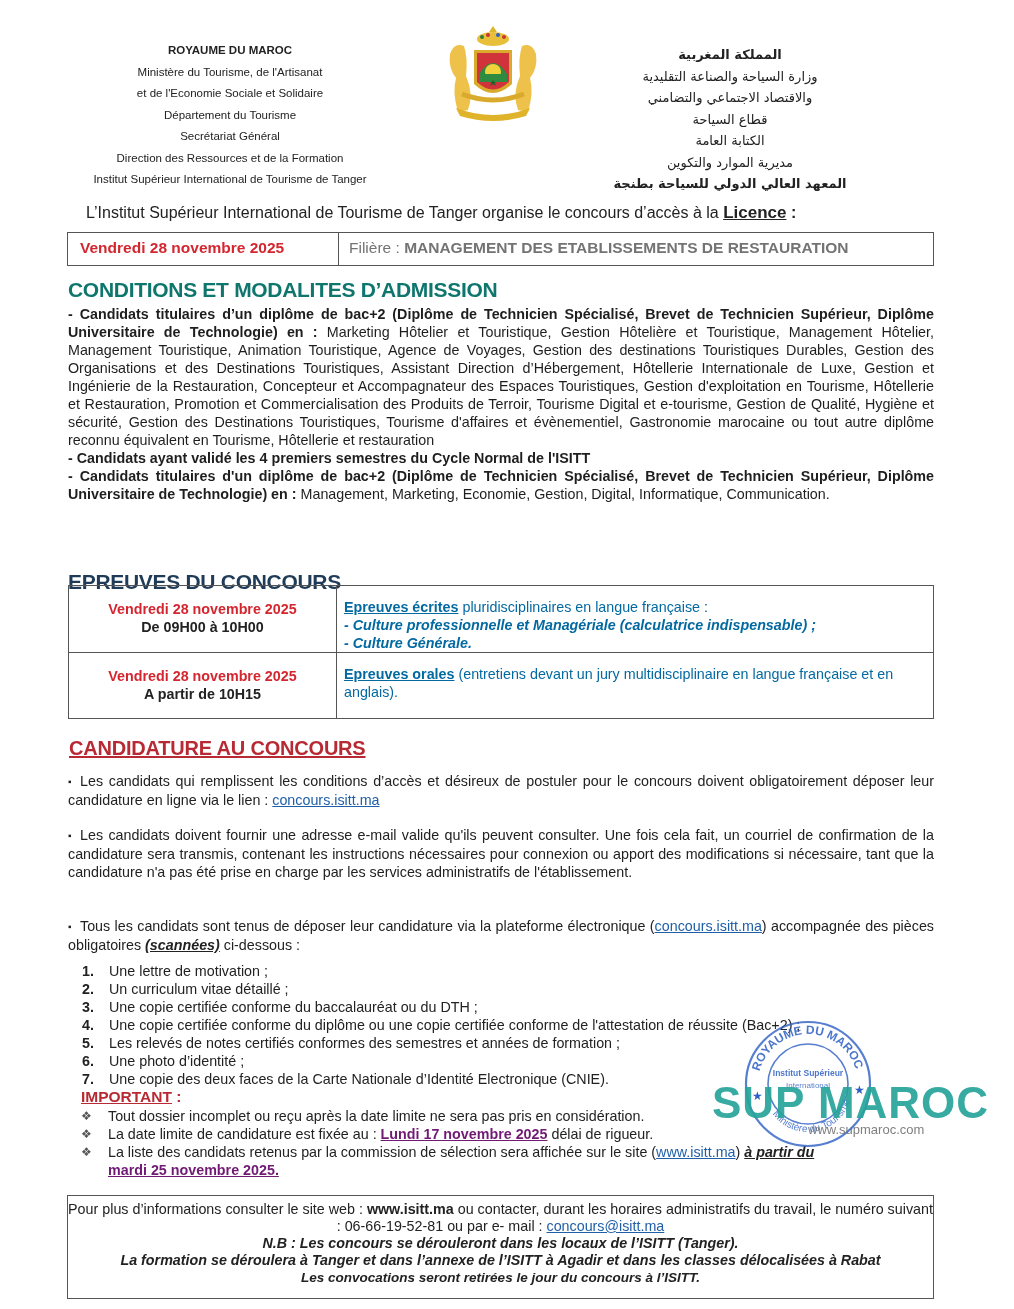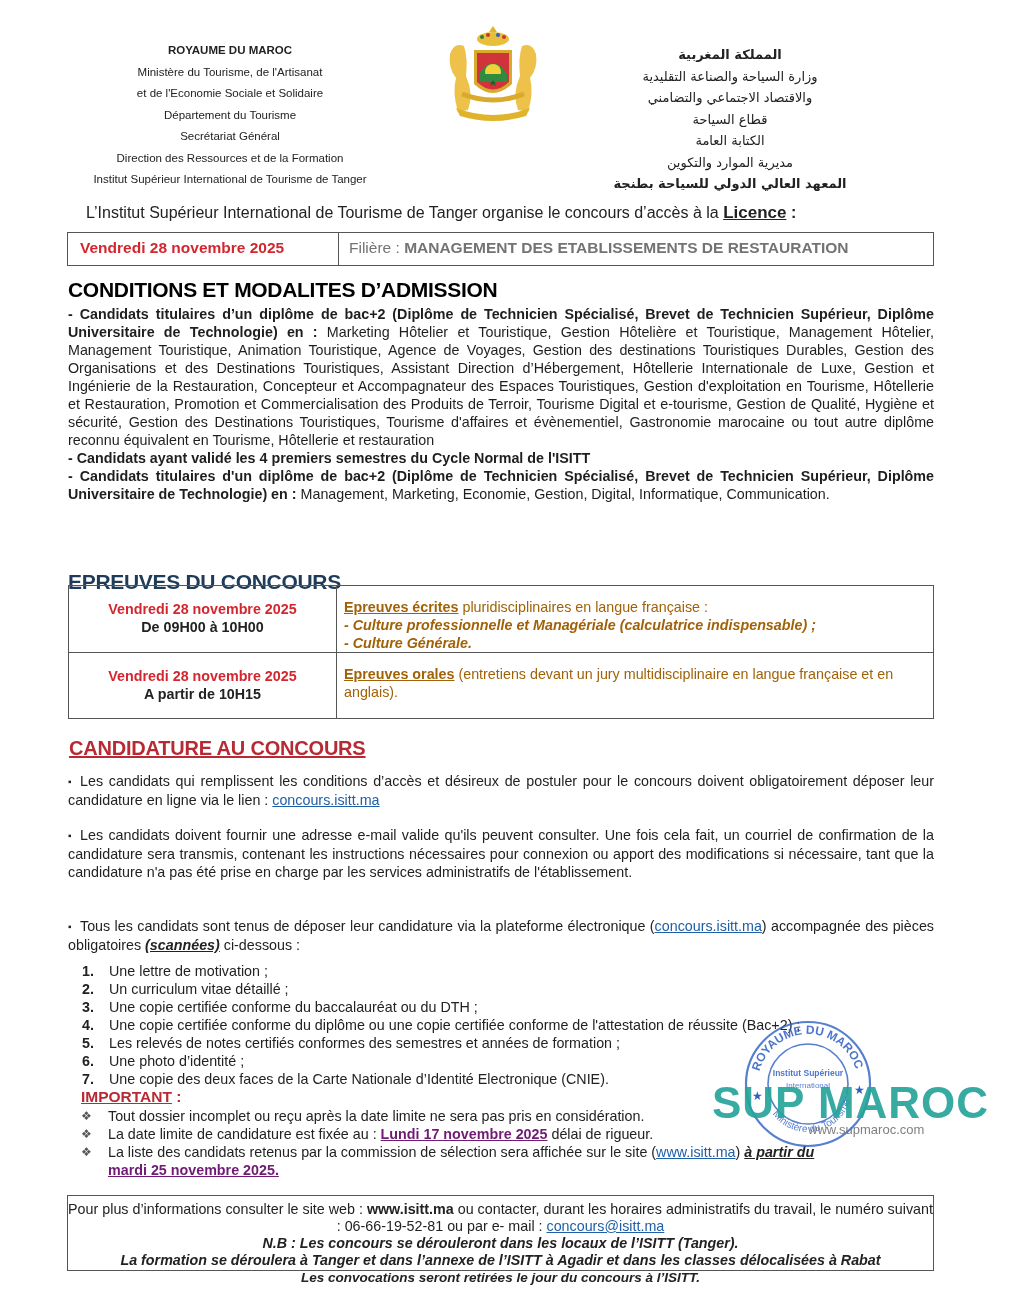--- a/index.html
+++ b/index.html
@@ -17,36 +17,36 @@
 
   .intro { left: 86px; top: 203px; font-size: 16px; color: #222; }
   .intro u { font-weight: bold; font-size: 17px; }
   .intro .colon { font-weight: bold; }
 
   .filiere-box { left: 67px; top: 232px; width: 867px; height: 34px; border: 1.5px solid #555; display: flex; }
   .filiere-box .c1 { width: 271px; border-right: 1.5px solid #555; color: #d4262f; font-weight: bold; font-size: 15.5px; padding: 6px 0 0 12px; }
   .filiere-box .c2 { flex: 1; font-size: 15.5px; padding: 6px 0 0 10px; color: #737373; }
   .filiere-box .c2 b { font-weight: bold; }
 
-  .h-red { color: #000000; font-weight: bold; font-size: 21px; letter-spacing: -0.3px; }
+  .h-red { color: #0f766e; font-weight: bold; font-size: 21px; letter-spacing: -0.3px; }
   .h-blue { color: #1f3b57; font-weight: bold; font-size: 21px; letter-spacing: -0.3px; }
   .sec1 { left: 68px; top: 278px; }
   .sec2 { left: 68px; top: 570px; }
 
   .cond { left: 68px; top: 305px; width: 866px; font-size: 14.3px; line-height: 18px; text-align: justify; color: #1e1e1e; }
   .cond p { margin: 0; }
   .cond b { font-weight: bold; }
 
   .epr-table { left: 68px; top: 585px; width: 866px; height: 134px; border: 1.5px solid #555; }
   .epr-row { display: flex; height: 66px; }
   .epr-row + .epr-row { border-top: 1.5px solid #555; }
   .epr-row .d { width: 268px; border-right: 1.5px solid #555; text-align: center; font-size: 14.3px; line-height: 18px; padding-top: 14px; }
   .epr-row .d .red { color: #d4262f; font-weight: bold; }
   .epr-row .d .blk { font-weight: bold; color: #222; }
-  .epr-row .t { flex: 1; font-size: 14.3px; line-height: 18px; padding: 12px 0 0 7px; color: #a16207; }
+  .epr-row .t { flex: 1; font-size: 14.3px; line-height: 18px; padding: 12px 0 0 7px; color: #0369a1; }
   .epr-row .t u { font-weight: bold; }
   .epr-row .t i { font-weight: bold; font-style: italic; }
 
   .cand-title { left: 69px; top: 737px; font-size: 20px; font-weight: bold; color: #b82a33; text-decoration: underline; letter-spacing: -0.2px; }
 
   .para { left: 68px; width: 866px; font-size: 14.3px; line-height: 18px; text-align: justify; color: #222; }
   .para .bullet { display: inline-block; width: 12px; font-size: 10px; vertical-align: 1px; }
   .link { color: #1f5fa8; text-decoration: underline; }
   .p1 { top: 772px; }
   .p2 { top: 826px; }
@@ -57,21 +57,21 @@
   .doc-list .n { width: 27px; font-weight: bold; }
 
   .imp-title { left: 81px; top: 1088px; font-size: 15.5px; font-weight: bold; color: #b82a33; }
   .imp-title u { text-decoration: underline; }
   .imp-list { left: 81px; top: 1107px; width: 820px; font-size: 14.3px; line-height: 18px; color: #222; }
   .imp-list li { list-style: none; display: flex; }
   .imp-list .dia { width: 27px; color: #555; font-size: 12px; }
   .red-u { color: #701a75; font-weight: bold; text-decoration: underline; }
   .bi-u { font-weight: bold; font-style: italic; text-decoration: underline; }
 
-  .info-box { left: 67px; top: 1195px; width: 867px; height: 76px; border: 1.5px solid #555; text-align: center; font-size: 14.3px; line-height: 17px; padding-top: 5px; color: #222; }
+  .info-box { left: 67px; top: 1195px; width: 867px; height: 104px; border: 1.5px solid #555; text-align: center; font-size: 14.3px; line-height: 17px; padding-top: 5px; color: #222; }
   .info-box b { font-weight: bold; }
   .info-box .it { font-weight: bold; font-style: italic; }
   .info-box .it-sm { font-weight: bold; font-style: italic; font-size: 13.5px; }
 
   .stamp { left: 742px; top: 1018px; width: 132px; height: 132px; }
   .watermark { left: 712px; top: 1078px; font-size: 44px; font-weight: bold; color: #27a39a; letter-spacing: 1px; opacity: 0.92; }
   .watermark-url { left: 808px; top: 1122px; font-size: 13px; color: #6a6a6a; opacity: 0.85; }
 </style>
 </head>
 <body>

